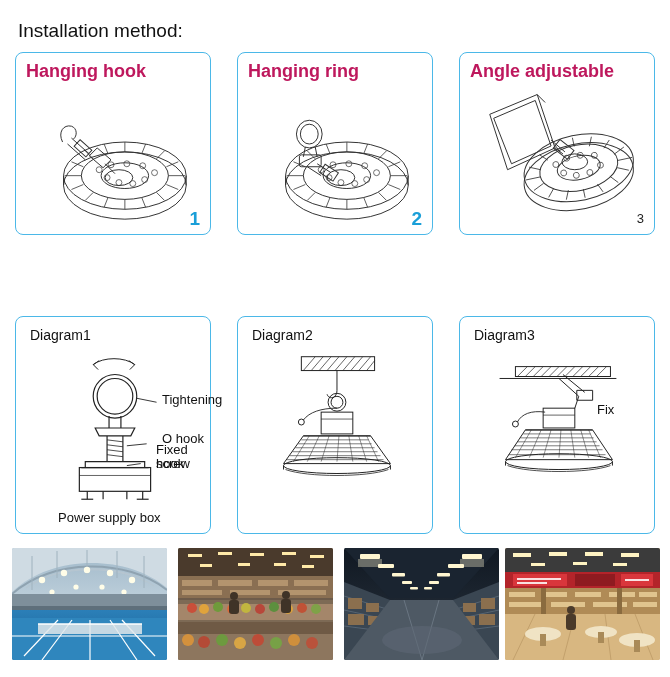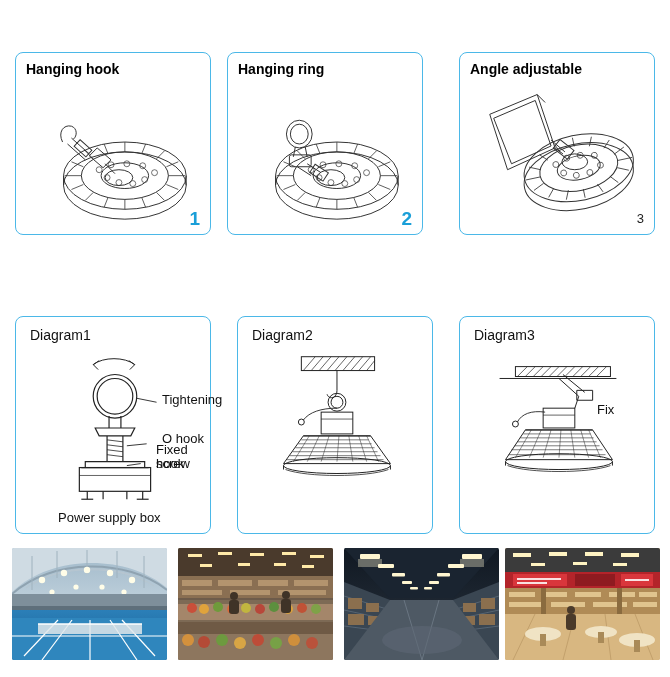--- a/index.html
+++ b/index.html
@@ -43,29 +43,29 @@
     position: absolute;
     top: 0;
     width: 196px;
     height: 183px;
     border: 1px solid #4bb8e8;
     border-radius: 8px;
     background: #ffffff;
     box-sizing: border-box;
   }
   .card.c1 { left: 0px; }
-  .card.c2 { left: 212px; }
+  .card.c2 { left: 222px; }
   .card.c3 { left: 444px; }
   .card-label {
     position: absolute;
     left: 10px;
     top: 8px;
-    font-size: 14px;
+    font-size: 18px;
     font-weight: bold;
-    color: #000000;
+    color: #be185d;
   }
   .card-num {
     position: absolute;
     right: 10px;
     bottom: 4px;
     font-size: 19px;
     font-weight: bold;
     color: #1a9fd8;
   }
   .card-num.plain {
@@ -146,20 +146,21 @@
     bottom: 1px;
     font-size: 7px;
     color: rgba(255,255,255,0.75);
   }
 </style>
 </head>
 <body>
 
 <div class="page">
 
+  <div class="title">Installation method:</div>
 
   <div class="row1">
 
     <div class="card c1">
       <div class="card-label">Hanging hook</div>
       <svg class="art" viewBox="0 0 196 183">
         <g fill="none" stroke="#333" stroke-width="1">
 
           <path d="M47 90 C42 80 48 72 56 74 C62 76 62 84 58 87"></path>
           <path d="M52 92 L70 108"></path>

